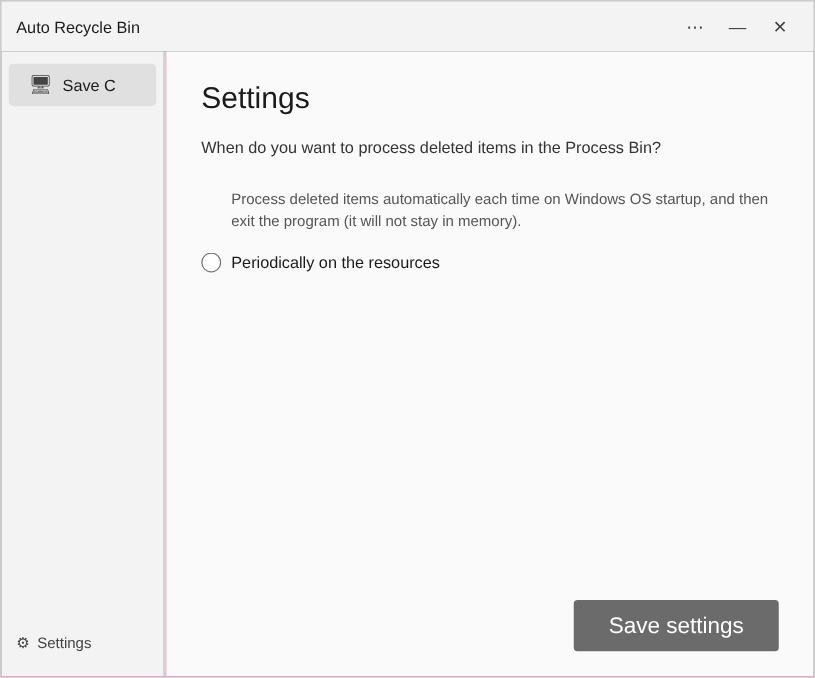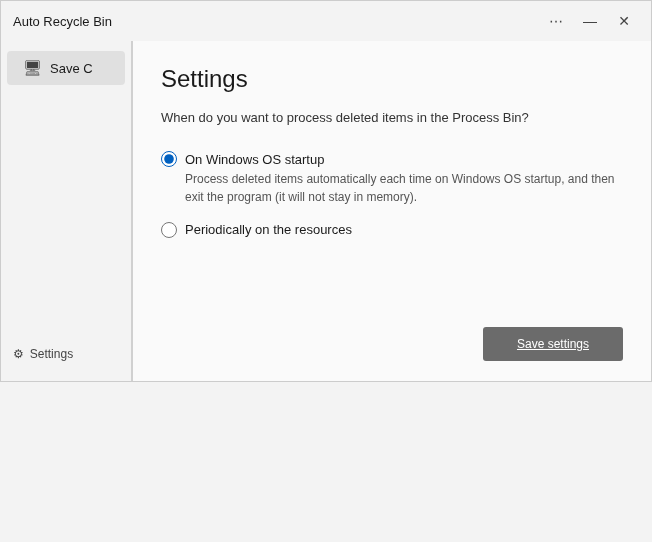--- a/index.html
+++ b/index.html
@@ -11,21 +11,21 @@
     body {
       width: 652px;
       height: 542px;
       font-family: 'Segoe UI', Arial, sans-serif;
       background: #f3f3f3;
       overflow: hidden;
     }
 
     .window {
       width: 652px;
-      height: 382px;
+      height: 542px;
       background: #ec4899;
       border: 1px solid #ccc;
       display: flex;
       flex-direction: column;
     }
 
     .title-bar {
       display: flex;
       align-items: center;
       justify-content: space-between;
@@ -192,25 +192,24 @@
       justify-content: flex-end;
       margin-top: auto;
       padding-top: 16px;
     }
 
     .save-btn {
       background: #6b6b6b;
       color: white;
       border: none;
       padding: 10px 28px;
-      font-size: 12px;
+      font-size: 18px;
       cursor: pointer;
       border-radius: 3px;
       min-width: 140px;
-      text-decoration: underline;
     }
   </style>
 </head>
 <body>
 
 <div class="window">
 
   <div class="title-bar">
     <div class="title-bar-left">
       <span class="title-text">Auto Recycle Bin</span>
@@ -242,24 +241,20 @@
     <div class="divider"></div>
 
     <div class="main">
       <h1 class="page-title">Settings</h1>
       <p class="subtitle">When do you want to process deleted items in the Process Bin?</p>
 
       <div class="options">
 
 
         <div class="option-group">
-          <label class="option-label">
-            <input type="radio" class="radio-input" name="process-option" checked="" style="">
-            <span>On Windows OS startup</span>
-          </label>
           <p class="option-desc">Process deleted items automatically each time on Windows OS startup, and then exit the program (it will not stay in memory).</p>
         </div>
 
         <div class="option-group">
           <label class="option-label">
             <input type="radio" class="radio-input" name="process-option" style="">
             <span>Periodically on the resources</span>
           </label>
         </div>
       </div>

